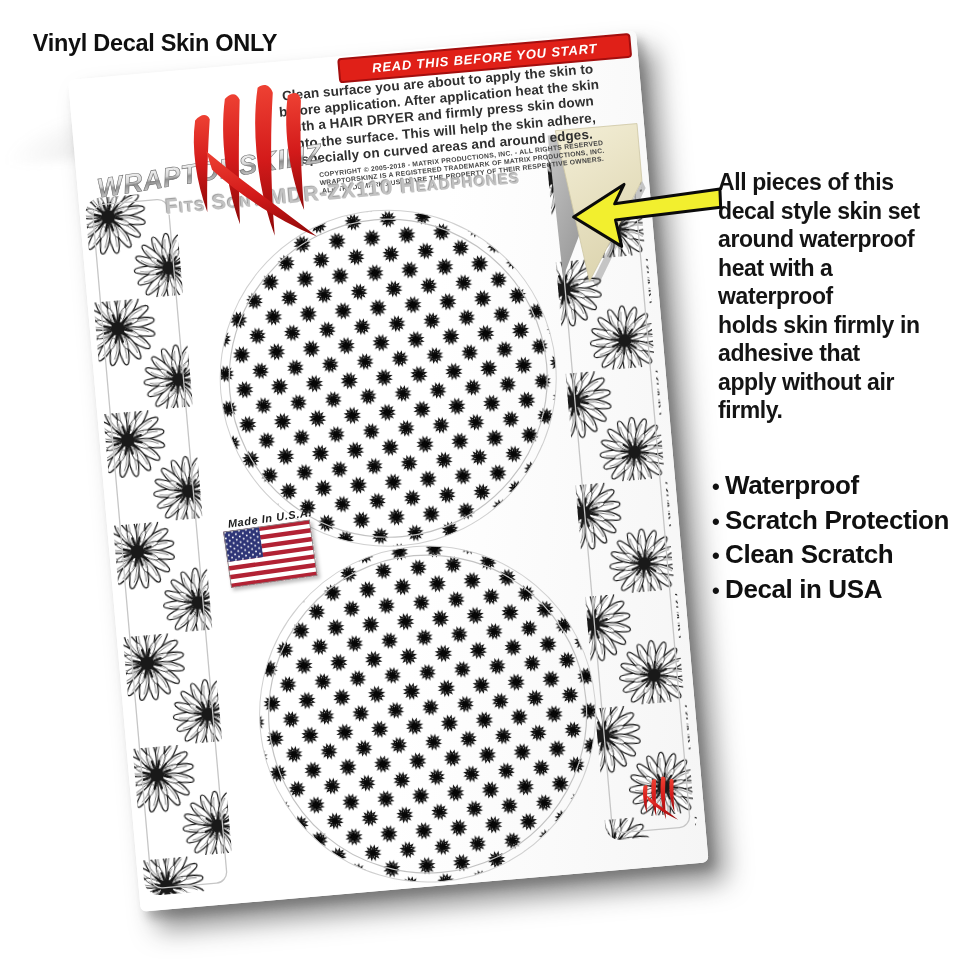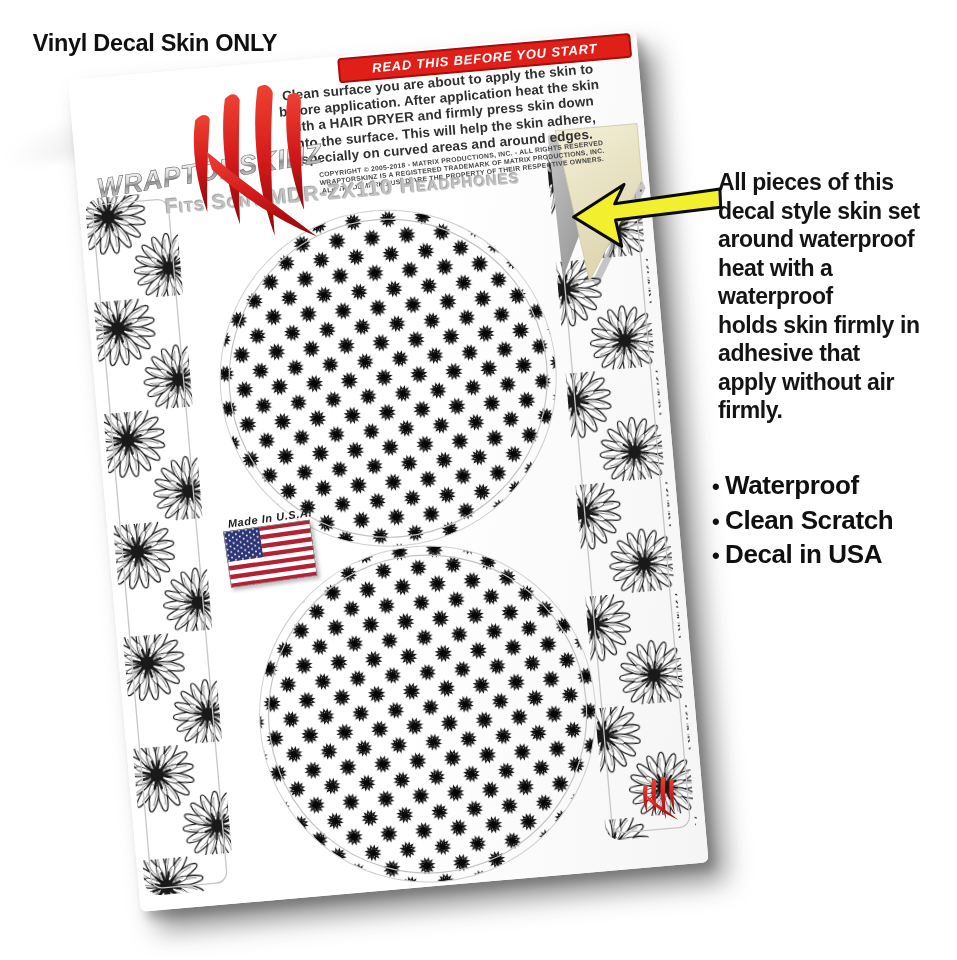--- a/index.html
+++ b/index.html
@@ -283,15 +283,16 @@
       <div>waterproof</div>
       <div>holds skin firmly in</div>
       <div>adhesive that</div>
       <div>apply without air</div>
       <div>firmly.</div>
     </div>
 </div>
 
 <div class="features">
     <div>Waterproof</div>
+    <div>Scratch Protection</div>
     <div>Clean Scratch</div>
     <div>Decal in USA</div>
   </div>
 
 </body></html>

